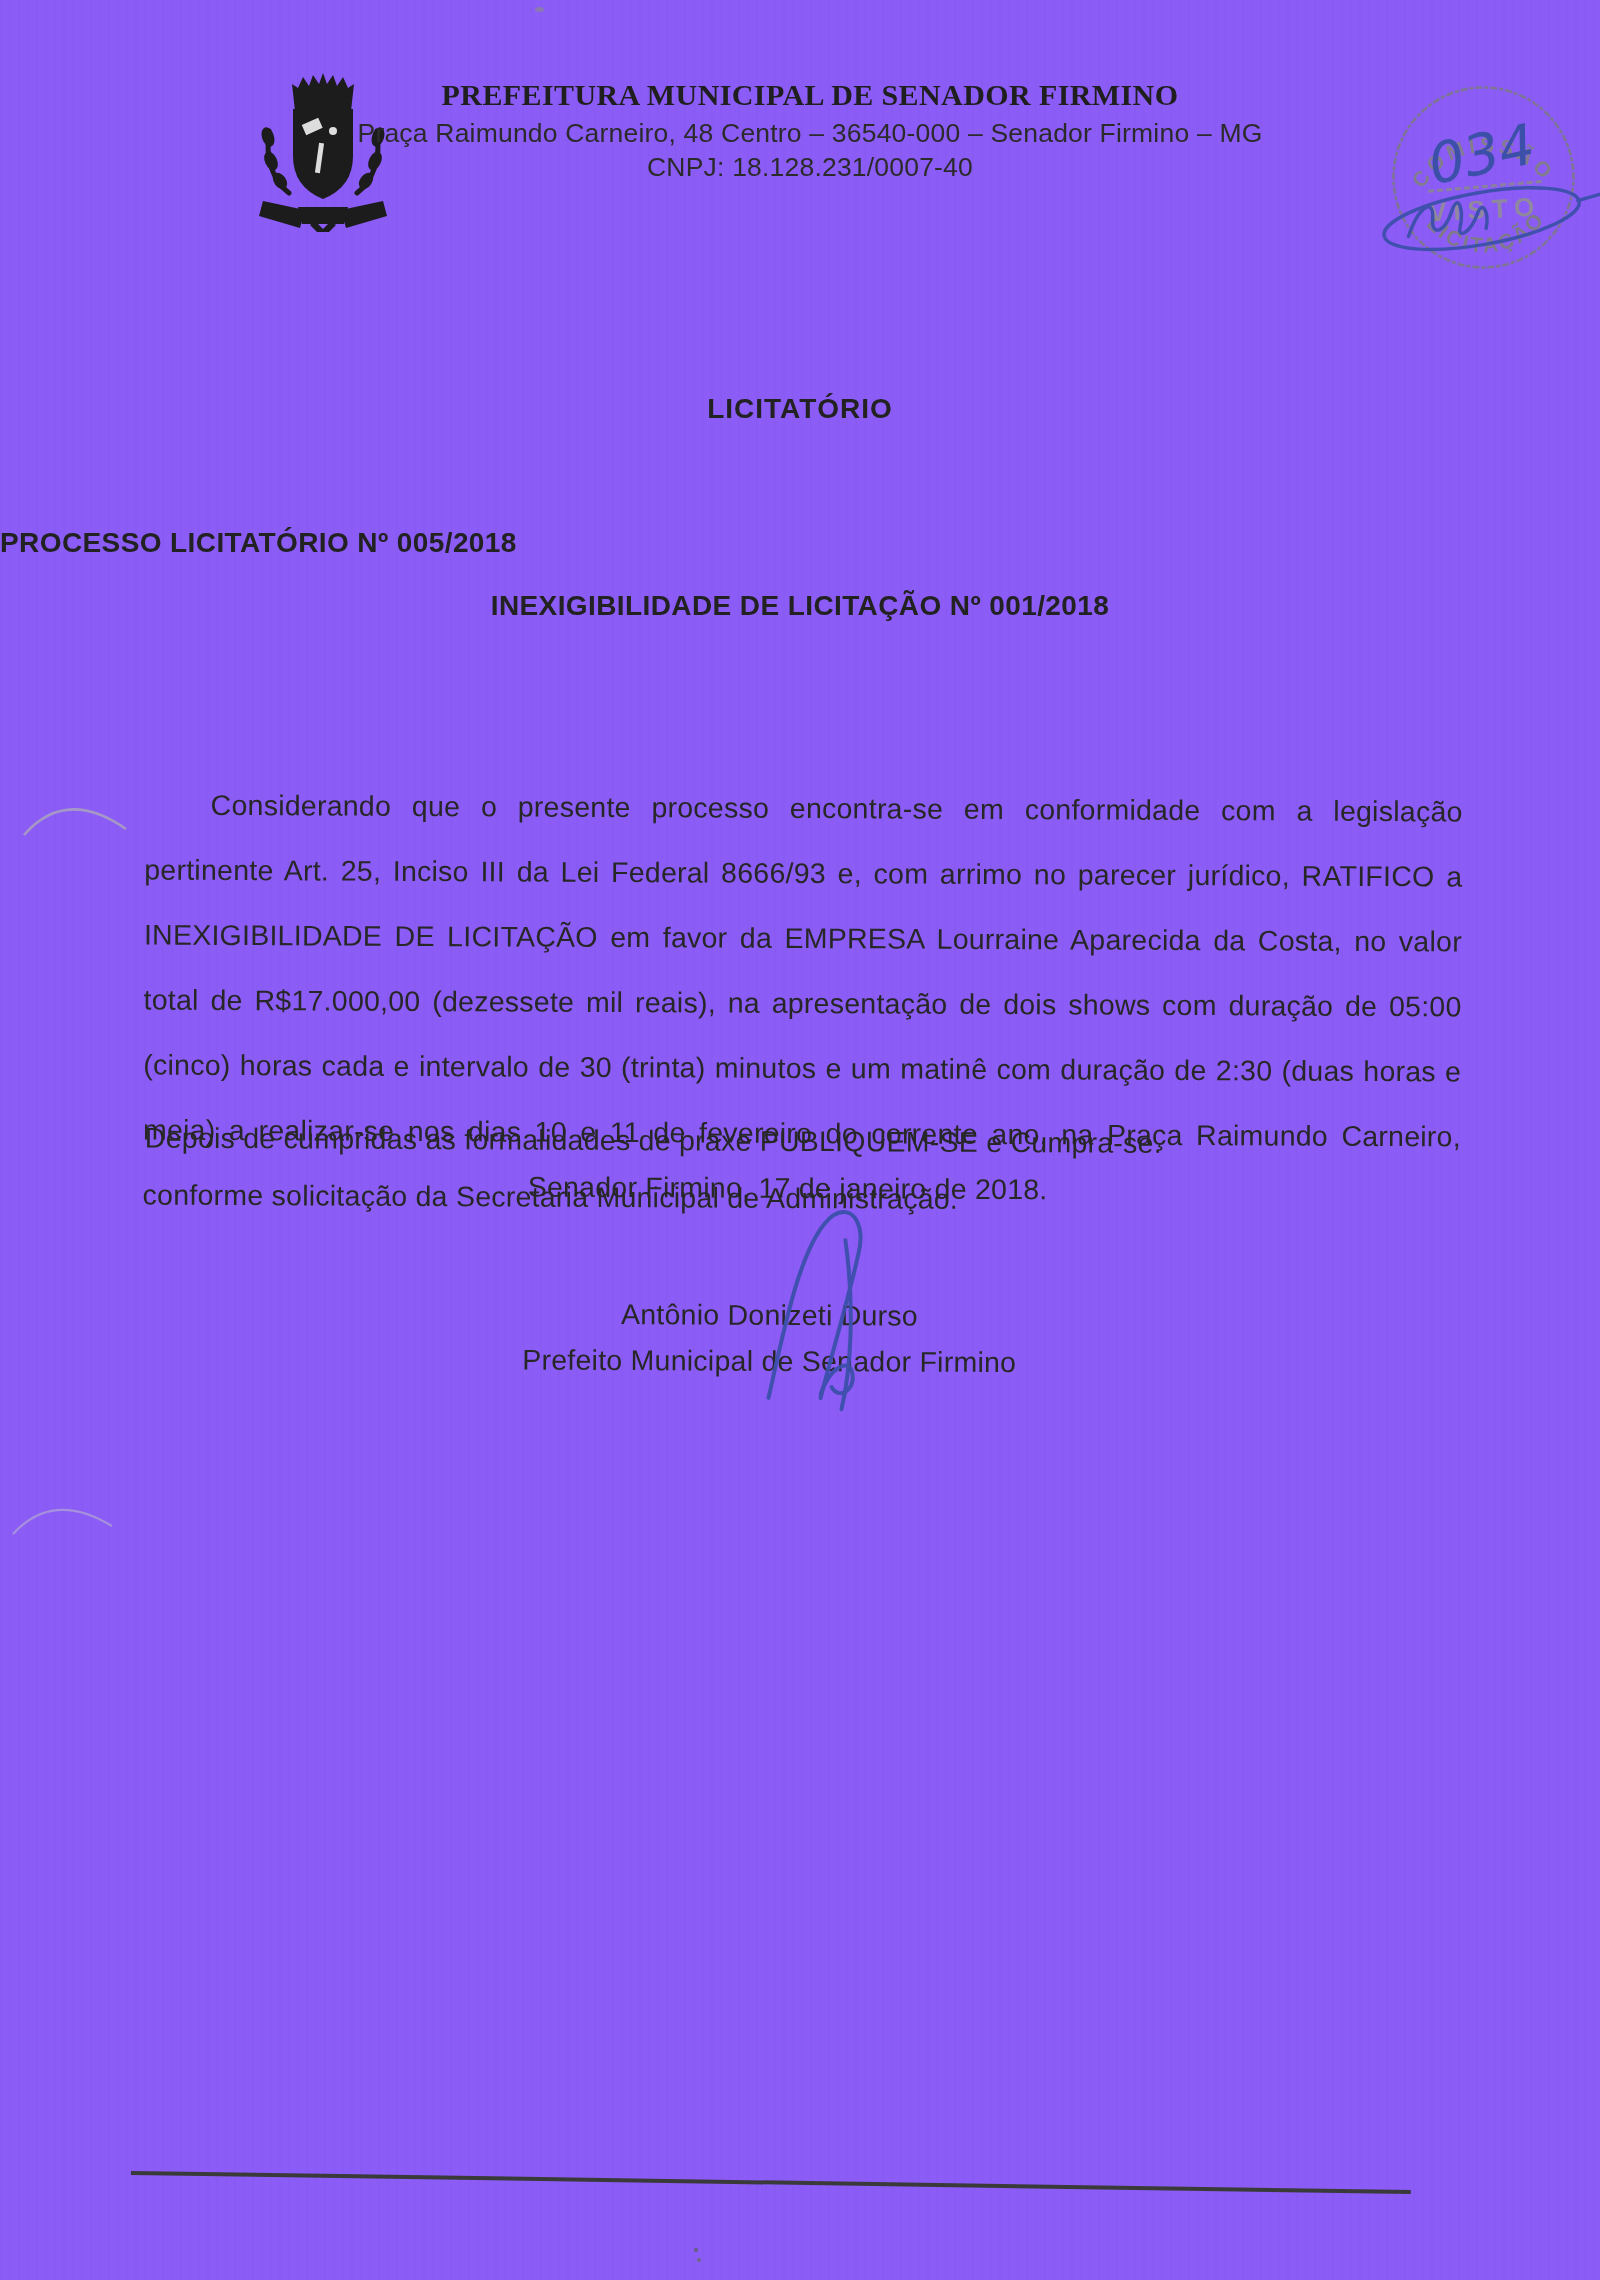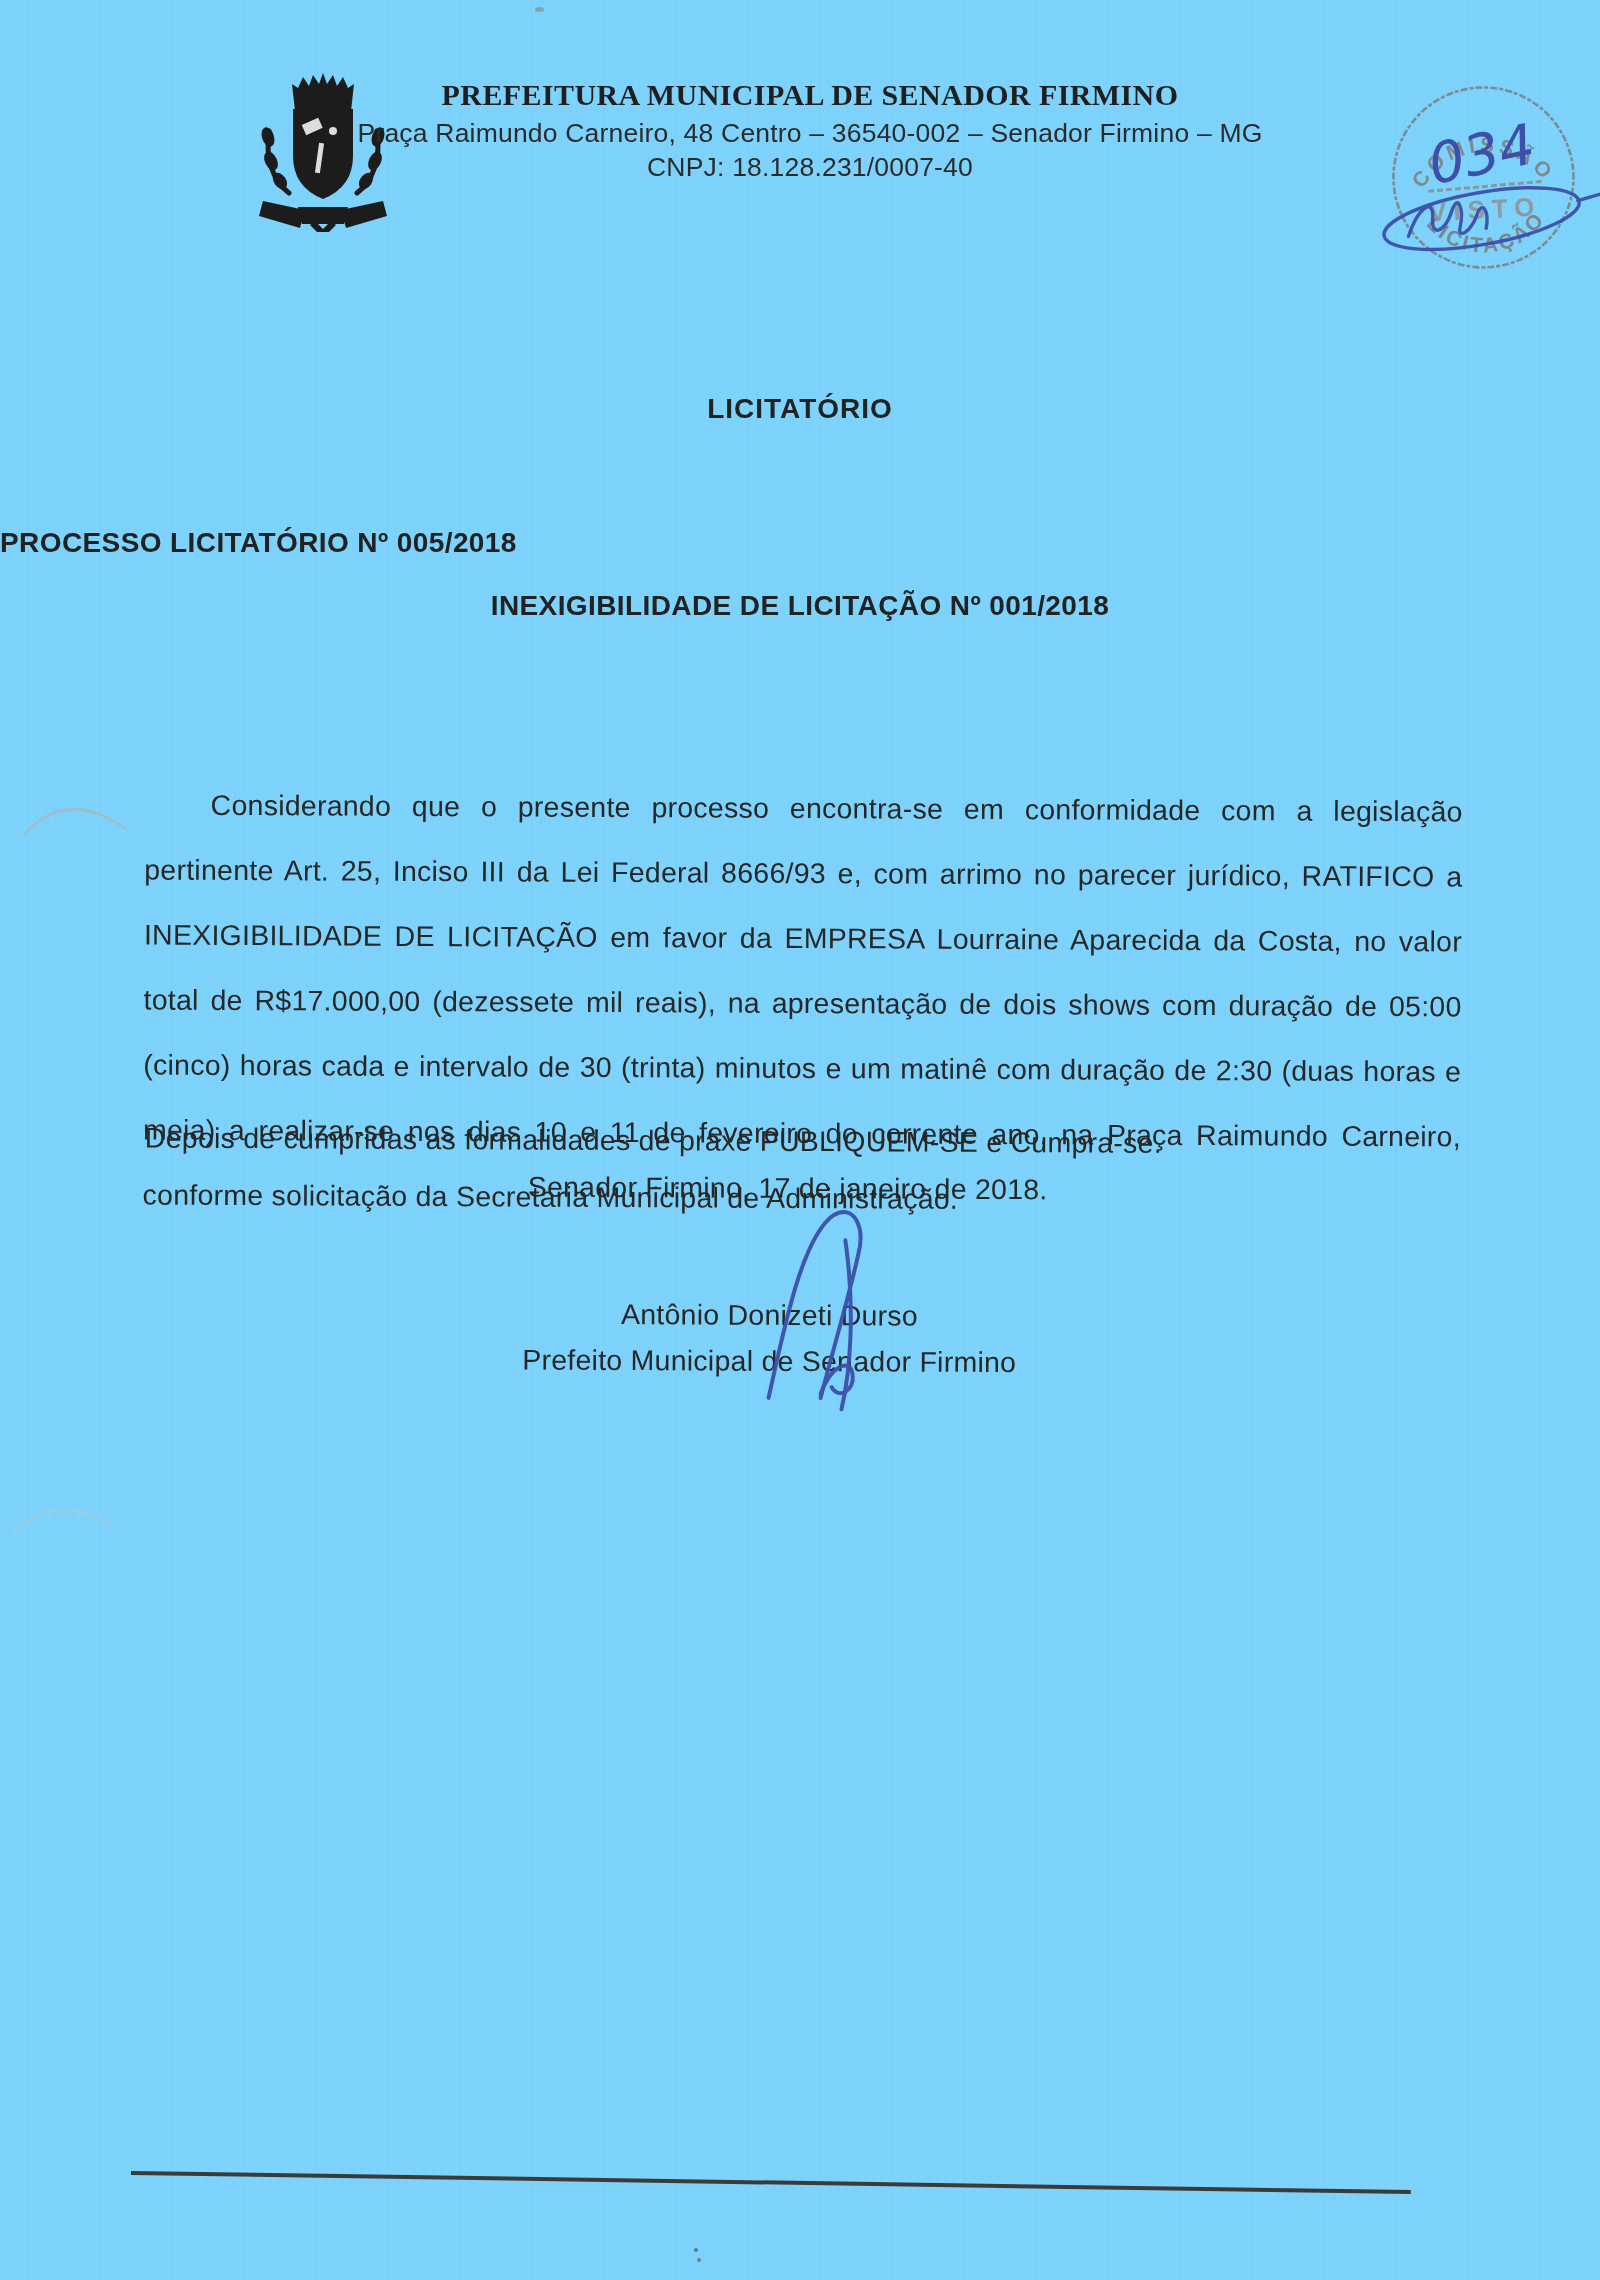--- a/index.html
+++ b/index.html
@@ -1,19 +1,19 @@
 <!DOCTYPE html>
 <html><head>
 <meta charset="utf-8">
 <style>
   html,body{margin:0;padding:0;background:#e9e9e9;}
   .page{
     position:relative;
     width:1600px;height:2280px;
-    background:#7dd3fc;
+    background:#8b5cf6;
     overflow:hidden;
     font-family:"Liberation Sans",sans-serif;
     color:#262626;
   }
   
   .scan-texture{
     position:absolute;inset:0;pointer-events:none;
     background:repeating-linear-gradient(90deg,
       rgba(0,0,0,0.013) 0 2px, rgba(0,0,0,0) 2px 9px);
     mix-blend-mode:multiply;
@@ -119,21 +119,21 @@
 
     <g fill="#ffffff" opacity=".85">
       <rect x="50" y="50" width="18" height="11" transform="rotate(-24 59 55)"></rect>
       <circle cx="80" cy="60" r="4"></circle>
       <rect x="64" y="72" width="5" height="30" transform="rotate(8 66 87)"></rect>
     </g>
   </svg>
 
   <div class="header-text">
     <div class="org-name">PREFEITURA MUNICIPAL DE SENADOR FIRMINO</div>
-    <div class="org-line">Praça Raimundo Carneiro, 48 Centro – 36540-002 – Senador Firmino – MG</div>
+    <div class="org-line">Praça Raimundo Carneiro, 48 Centro – 36540-000 – Senador Firmino – MG</div>
     <div class="org-line">CNPJ: 18.128.231/0007-40</div>
   </div>
 
   <svg class="stamp" viewBox="0 0 240 215" aria-hidden="true">
     <defs>
       <path id="arcTop" d="M 44,120 A 72,72 0 0 1 180,120" fill="none"></path>
       <path id="arcBottom" d="M 39,110 A 74,74 0 0 0 185,110" fill="none"></path>
     </defs>
     <circle cx="112" cy="97" r="90" fill="none" stroke="#7a7a7a" stroke-width="2.6" stroke-dasharray="7 2 4 2" opacity=".8"></circle>
     <text font-size="21" letter-spacing="4" fill="#818181" opacity=".9" font-weight="bold">

